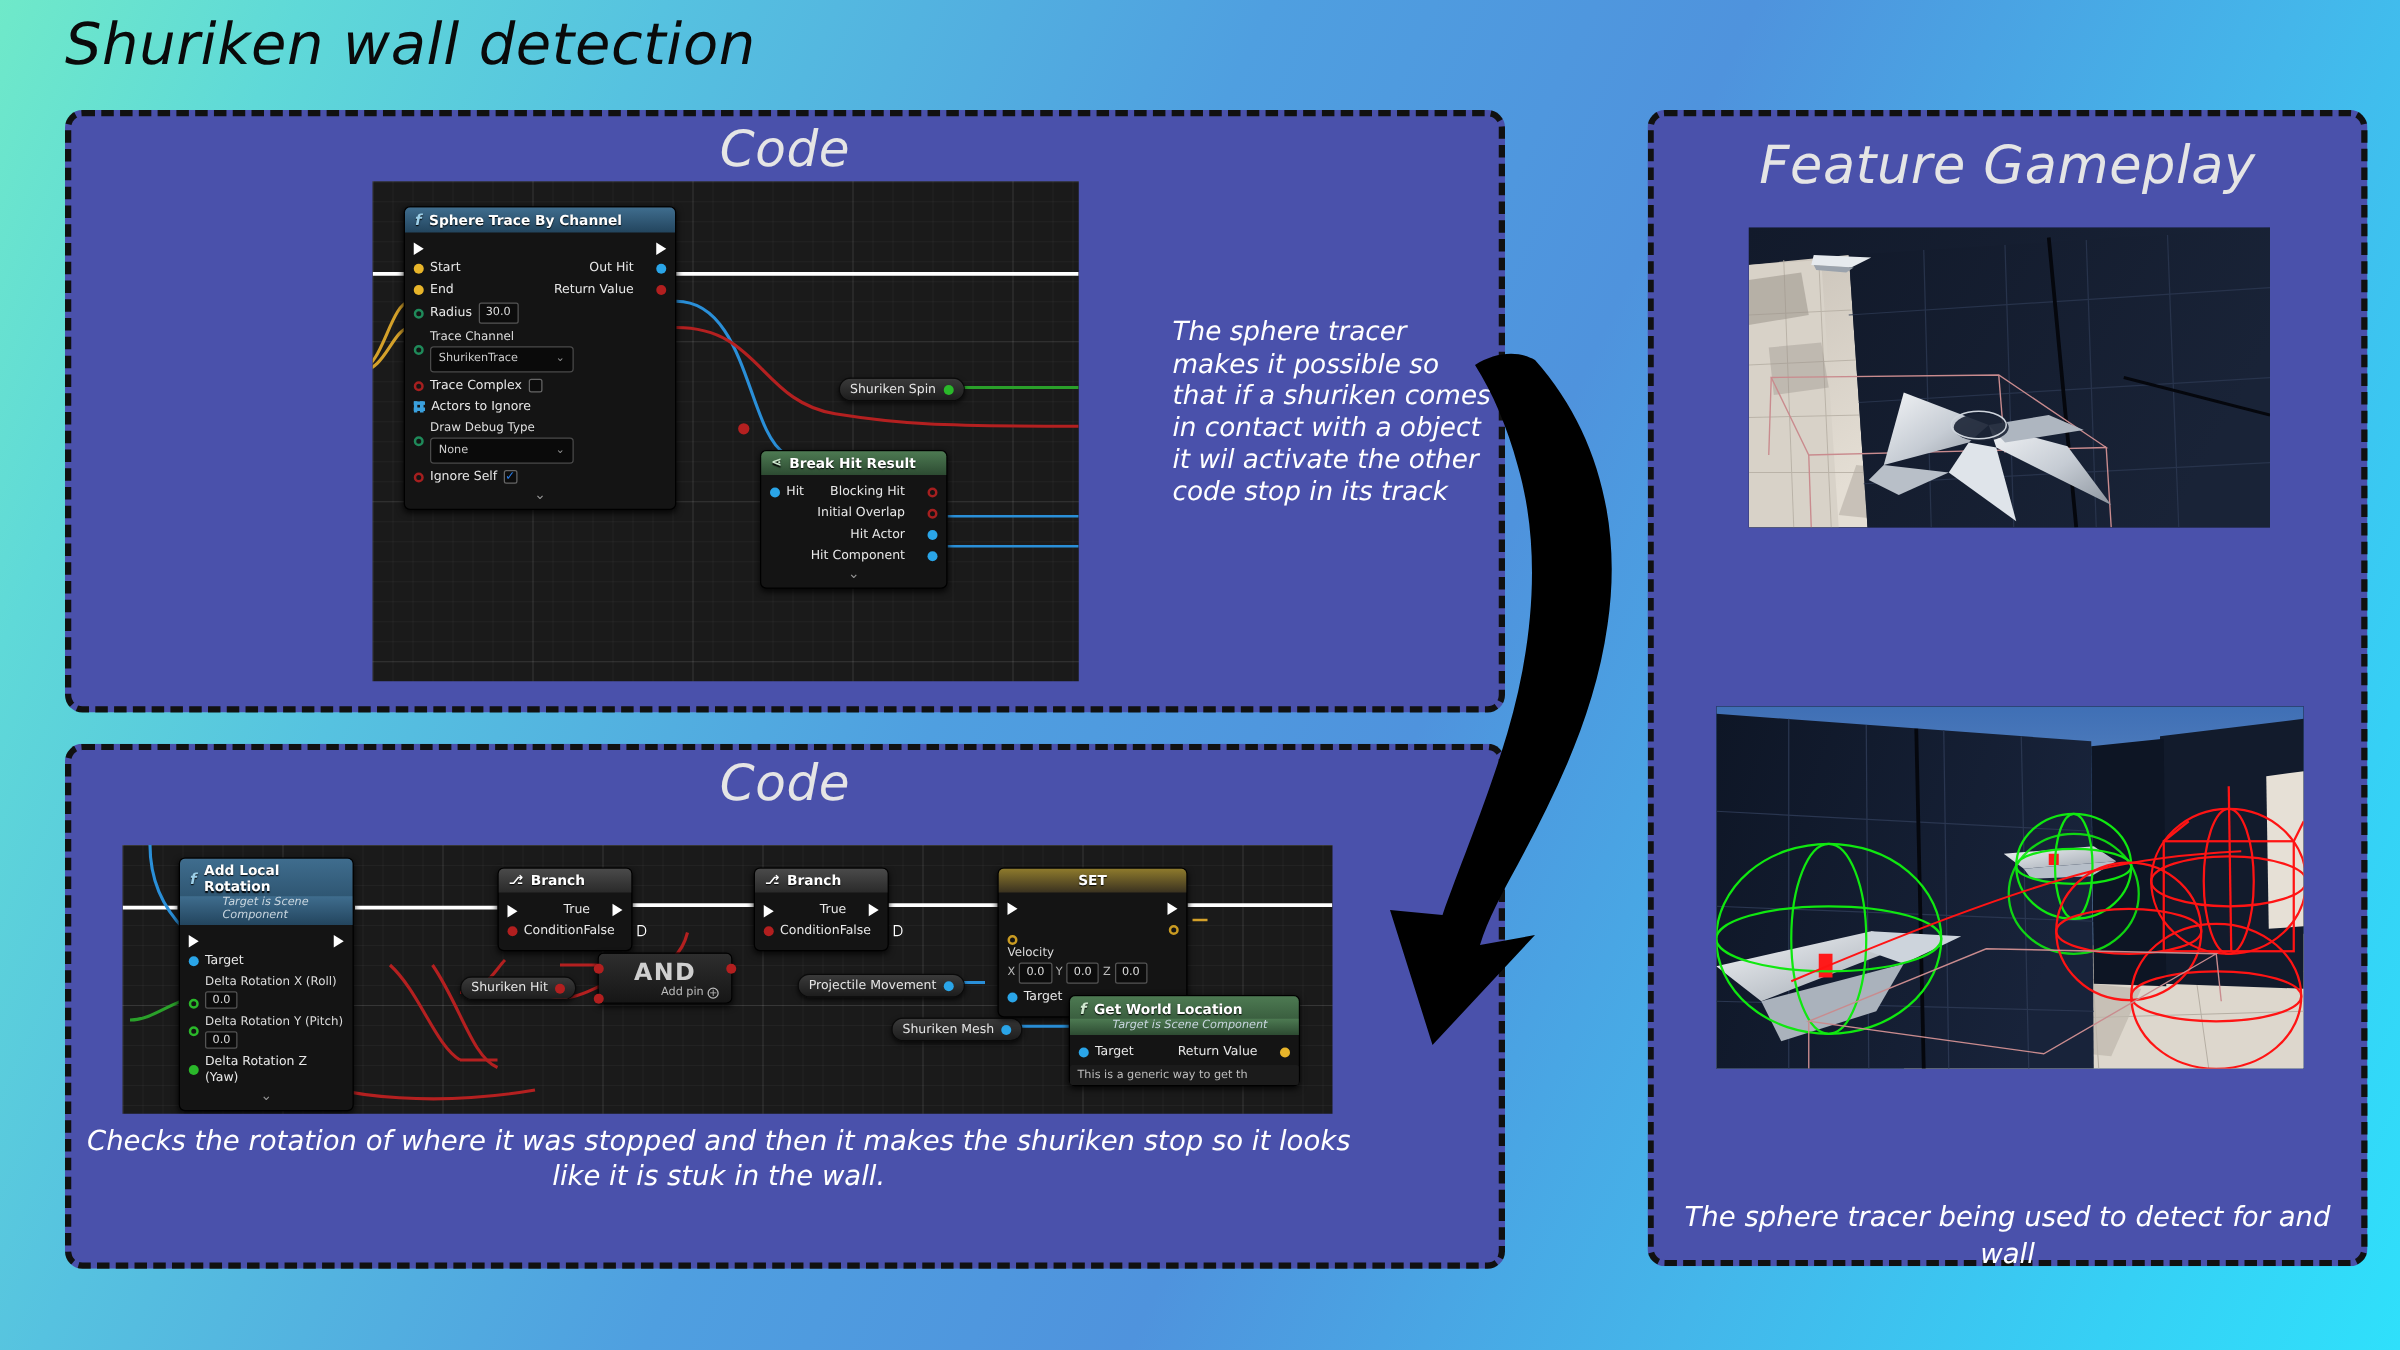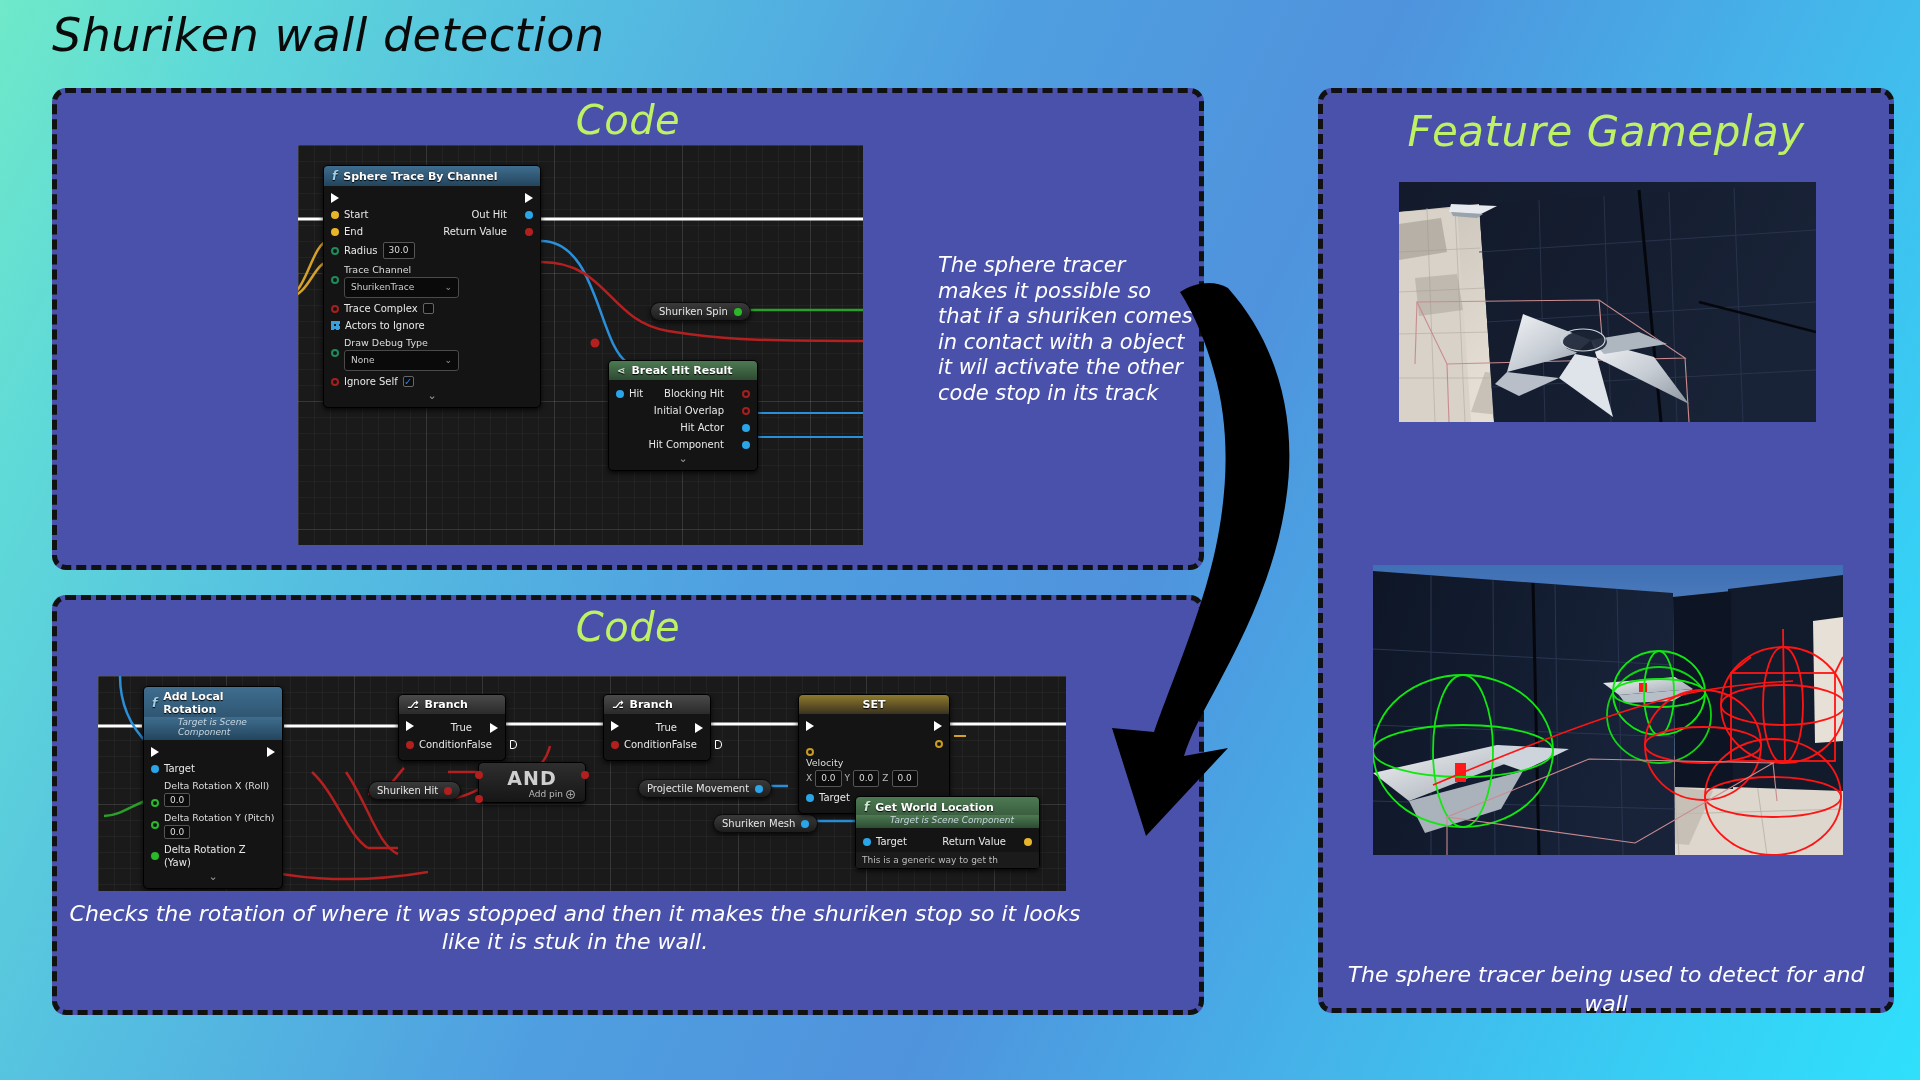--- a/index.html
+++ b/index.html
@@ -37,21 +37,21 @@
     border-radius:14px;
   }
   #panel-code-top   { left:52px;  top:88px;  width:1152px; height:482px; }
   #panel-code-bottom{ left:52px;  top:595px; width:1152px; height:420px; }
   #panel-gameplay   { left:1318px;top:88px;  width:576px;  height:925px; }
 
   .panel-title{
     text-align:center;
     font-style:italic;
     font-size:40px;
-    color:#bef264;
+    color:#e5e5e5;
     margin-top:4px;
     letter-spacing:.5px;
   }
   #panel-gameplay .panel-title{ font-size:42px; margin-top:14px; }
 
   
   .bp-canvas{
     position:absolute;
     background:#1a1a1a;
     background-image:
@@ -92,21 +92,21 @@
     font-size:9px; font-style:italic; color:#c9d6df;
     padding:0 8px 3px 34px; margin-top:-2px;
     background:inherit;
   }
   .hdr-wrap{ border-radius:4px 4px 0 0; overflow:hidden; }
   .wrap-fn  { background:linear-gradient(180deg,#3f6d8e,#23455e); }
   .wrap-pure{ background:linear-gradient(180deg,#4d7a52,#2d4b32); }
   .node-body{ padding:5px 0 7px 0; position:relative; }
 
   .pin-row{
-    display:flex; align-items:flex-start;
+    display:flex; align-items:flex-end;
     font-size:10px; line-height:13px;
     padding:2px 7px;
     min-height:15px;
     position:relative;
   }
   .pin-row.split{ justify-content:space-between; }
   .pin-left{ display:flex; align-items:center; gap:5px; }
   .pin-right{ display:flex; align-items:center; gap:18px; }
 
   .exec-in, .exec-out{
@@ -342,21 +342,21 @@
         <span class="pin-left">
             <span class="ring red"></span>
           <span>Ignore Self</span>
           <span class="checkbox checked">✓</span>
           </span>
       </div>
       <div class="node-expand">⌄</div>
     </div>
   </div>
 
-  <div class="var-node" style="left:352px; top:157px;">
+  <div class="var-node" style="left:373px; top:157px;">
     <span>Shuriken Spin</span>
     <span class="dot green"></span>
   </div>
 
   <div class="node" style="left:310px; top:215px; width:150px;">
     <div class="node-hdr hdr-pure">
       <span style="color:#cfe8cf;font-size:10px;">⋖</span>
       <span>Break Hit Result</span>
     </div>
     <div class="node-body">

